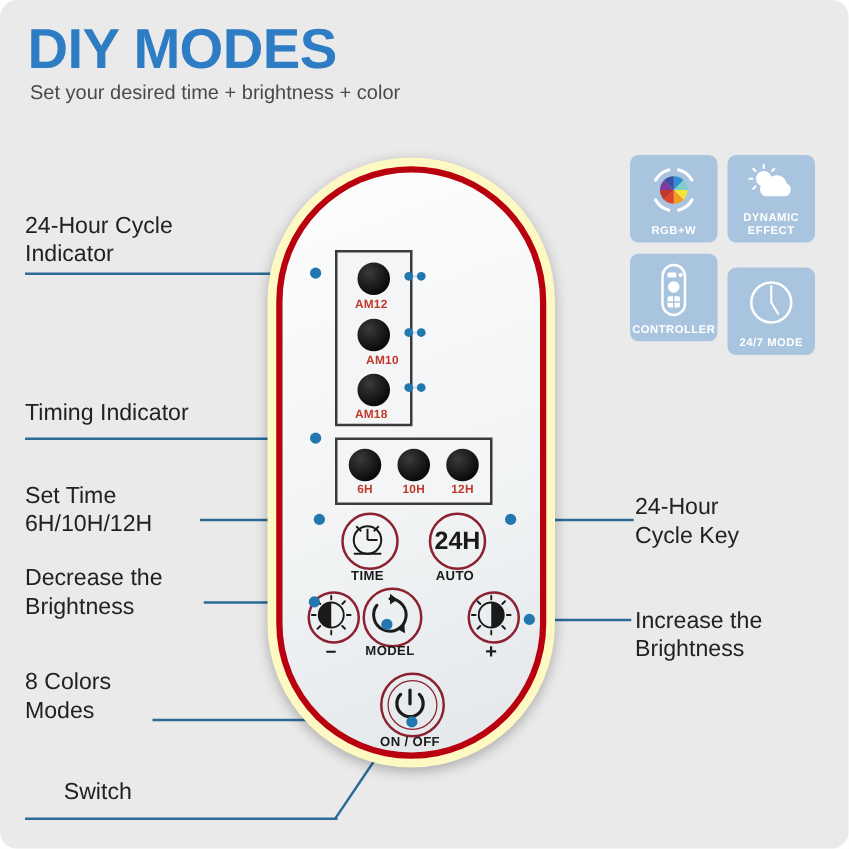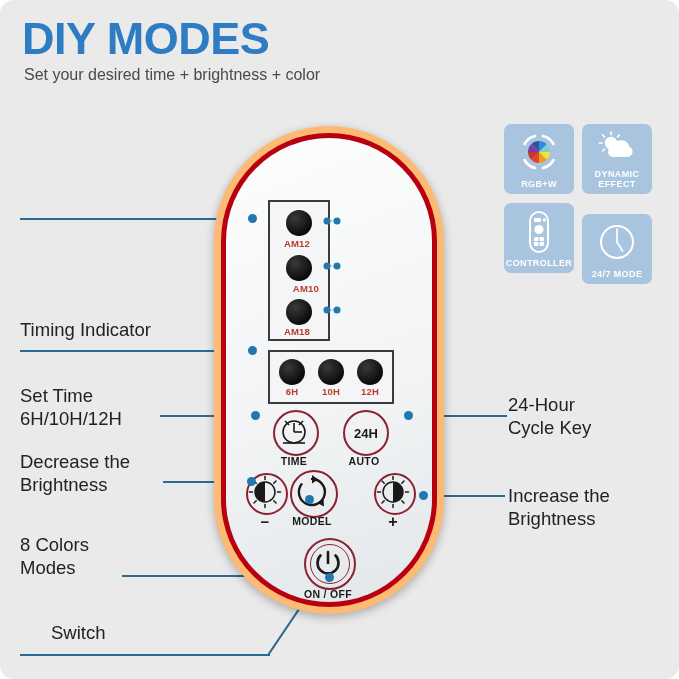--- a/index.html
+++ b/index.html
@@ -13,21 +13,21 @@
 
   
   .badge{position:absolute;width:70px;height:70px;background:#a9c4de;border-radius:7px;
          display:flex;flex-direction:column;align-items:center;justify-content:flex-end;}
   .badge .blabel{color:#ffffff;font-size:9px;font-weight:bold;letter-spacing:.4px;
                  text-align:center;line-height:10px;padding-bottom:5px;}
   .badge .bicon{position:absolute;top:7px;left:0;right:0;display:flex;justify-content:center;}
 
   
   #remote{position:absolute;left:214px;top:126px;width:230px;height:488px;border-radius:115px;
-          background:#fdba74;
+          background:#fef9c3;
           box-shadow:0 3px 10px rgba(0,0,0,.28);}
   #remote::after{content:"";position:absolute;inset:7px;border-radius:108px;background:#b8000f;}
   #face{position:absolute;left:12px;top:12px;right:12px;bottom:12px;border-radius:104px;
         background:linear-gradient(160deg,#fdfdfd 0%,#f2f4f5 55%,#e3e7ea 100%);z-index:3;}
 
   .grid-box{position:absolute;border:2px solid #3b3b3b;background:#f3f5f6;}
   .btn-dot{position:absolute;width:26px;height:26px;border-radius:50%;
            background:radial-gradient(circle at 36% 32%,#3a3a3a 0%,#0b0b0b 70%);}
   .dot-label{position:absolute;font-size:9.5px;font-weight:bold;color:#c0392b;
              width:44px;text-align:center;letter-spacing:.2px;}
@@ -184,21 +184,21 @@
           <line x1="19" y1="20" x2="19" y2="11" stroke="#1a1a1a" stroke-width="1.6"></line>
           <line x1="19" y1="20" x2="27" y2="20" stroke="#1a1a1a" stroke-width="1.6"></line>
           <line x1="10" y1="9" x2="14" y2="13" stroke="#1a1a1a" stroke-width="1.6"></line>
           <line x1="28" y1="9" x2="24" y2="13" stroke="#1a1a1a" stroke-width="1.6"></line>
           <line x1="8" y1="31" x2="30" y2="31" stroke="#1a1a1a" stroke-width="1.6"></line>
         </svg>
       </div>
       <div class="ctl-label" style="left:33px;top:317px;">TIME</div>
 
       <div class="ctl" style="left:117px;top:272px;width:42px;height:42px;display:flex;align-items:center;justify-content:center;">
-        <span style="font-size:13px;font-weight:bold;color:#1a1a1a;">24H</span>
+        <span style="font-size:20px;font-weight:bold;color:#1a1a1a;">24H</span>
       </div>
       <div class="ctl-label" style="left:103px;top:317px;">AUTO</div>
 
       <div class="ctl" style="left:20px;top:335px;width:38px;height:38px;">
         <svg width="34" height="34" viewBox="0 0 34 34">
           <path d="M17 7 A10 10 0 0 0 17 27 Z" fill="#1a1a1a"></path>
           <circle cx="17" cy="17" r="10" fill="none" stroke="#1a1a1a" stroke-width="1.5"></circle>
           <g stroke="#1a1a1a" stroke-width="1.5" stroke-linecap="round">
             <line x1="17" y1="1.5" x2="17" y2="4.5"></line>
               <line x1="17" y1="29.5" x2="17" y2="32.5"></line>
@@ -245,20 +245,24 @@
         <svg width="44" height="44" viewBox="0 0 44 44" style="position:absolute;left:0;top:0;">
           <line x1="22" y1="12" x2="22" y2="23" stroke="#1a1a1a" stroke-width="2.6" stroke-linecap="round"></line>
           <path d="M14.5 15.5 A10.5 10.5 0 1 0 29.5 15.5" fill="none" stroke="#1a1a1a" stroke-width="2.6" stroke-linecap="round"></path>
         </svg>
       </div>
       <div class="ctl-label" style="left:67px;top:450px;">ON / OFF</div>
 
     </div>
   </div>
 
+  <div class="callout" style="left:20px;top:168px;">
+    <div>24-Hour Cycle</div>
+    <div>Indicator</div>
+  </div>
 
   <div class="callout" style="left:20px;top:318px;">
     <div>Timing Indicator</div>
   </div>
 
   <div class="callout" style="left:20px;top:384px;">
     <div>Set Time</div>
     <div>6H/10H/12H</div>
   </div>
 

